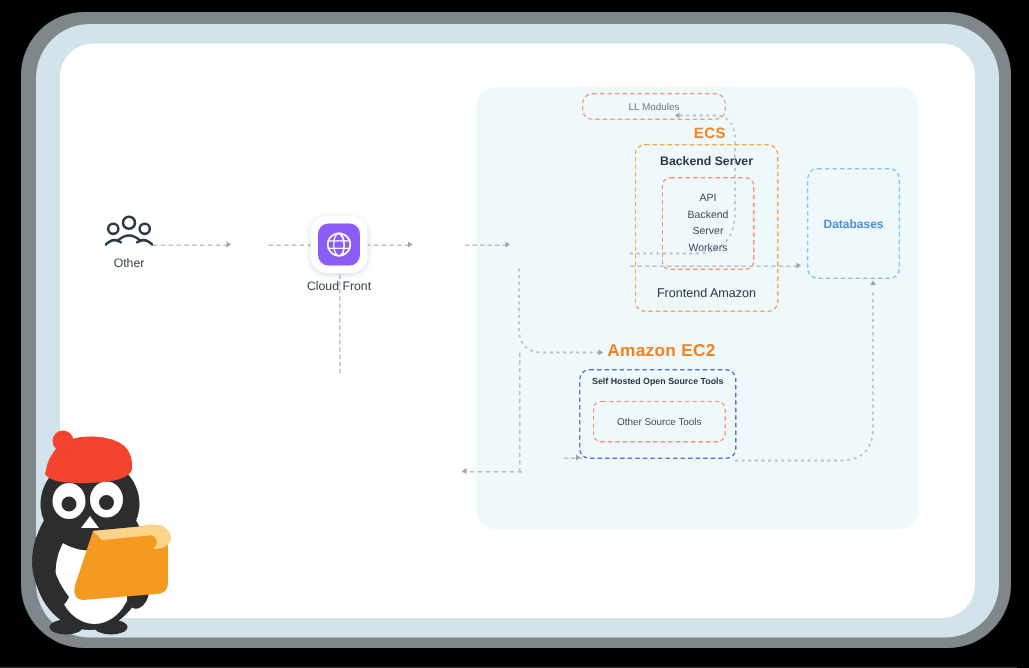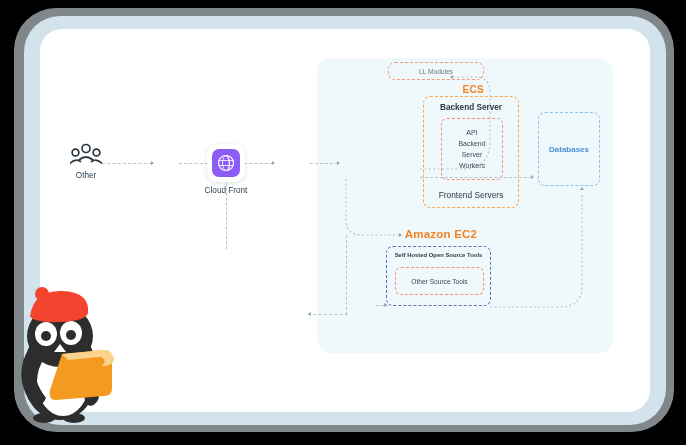--- a/index.html
+++ b/index.html
@@ -268,21 +268,21 @@
     <div class="ecs-title" style="left:348px; top:55px;">ECS</div>
 
     <div class="dbox ecs-box" style="left:348px; top:67px;margin-left:35px;">
       <div class="ecs-head">Backend Server</div>
       <div class="api-box">
         <div class="api-line">API</div>
         <div class="api-line">Backend</div>
         <div class="api-line">Server</div>
         <div class="api-line">Workers</div>
       </div>
-      <div class="ecs-foot">Frontend Servers</div>
+      <div class="ecs-foot">Frontend Amazon</div>
     </div>
 
     <div class="ec2-title" style="left:346px; top:199px;">Amazon EC2</div>
 
     <div class="dbox ec2-box" style="left:346px; top:217px;">
       <div class="ec2-head">Self Hosted Open Source Tools</div>
       <div class="ost-box">
         <span class="ost-text">Other Source Tools</span>
       </div>
     </div>

